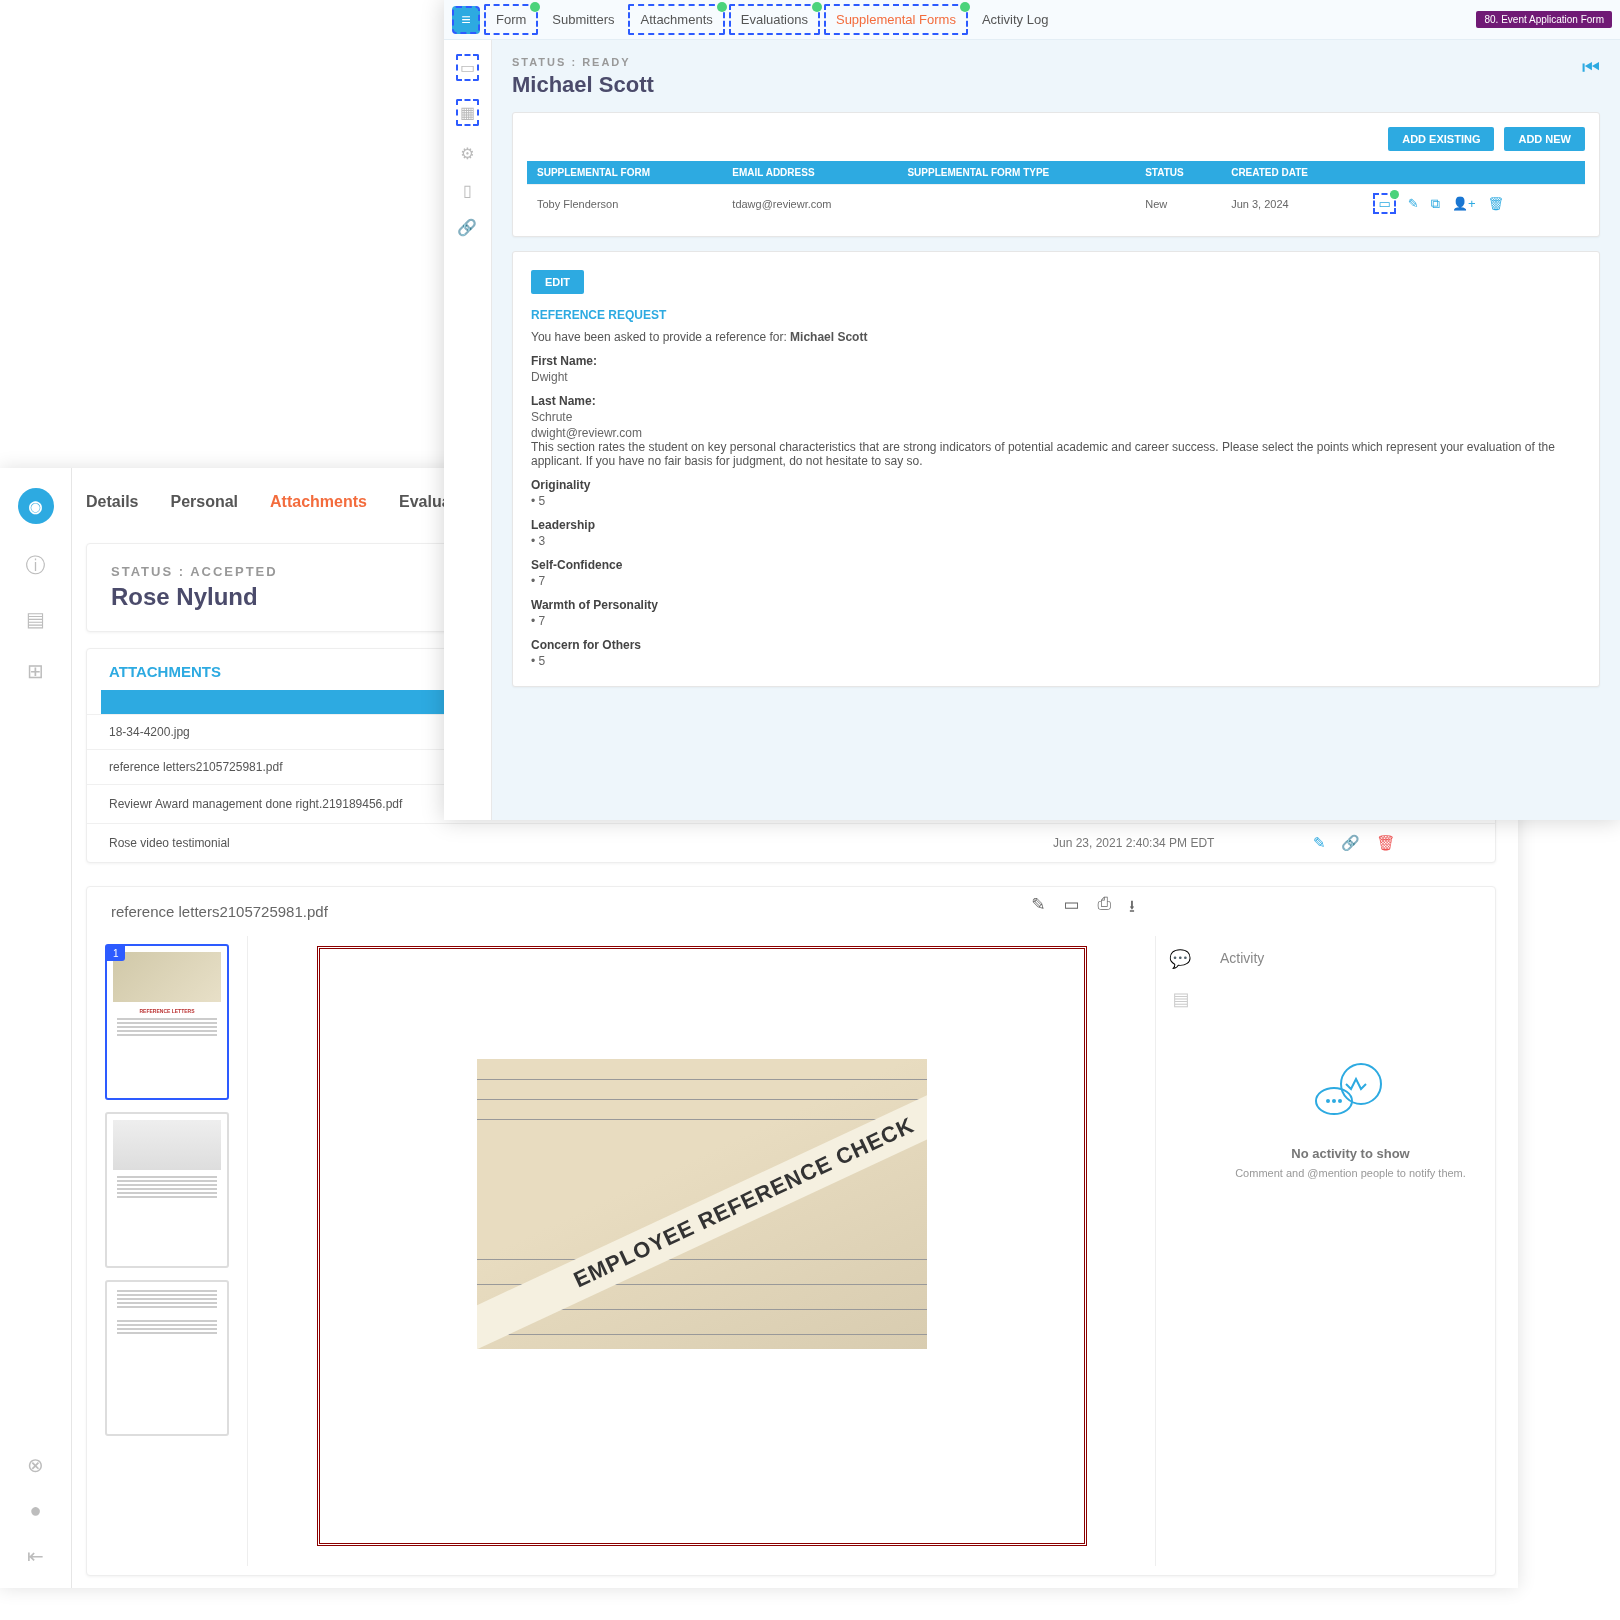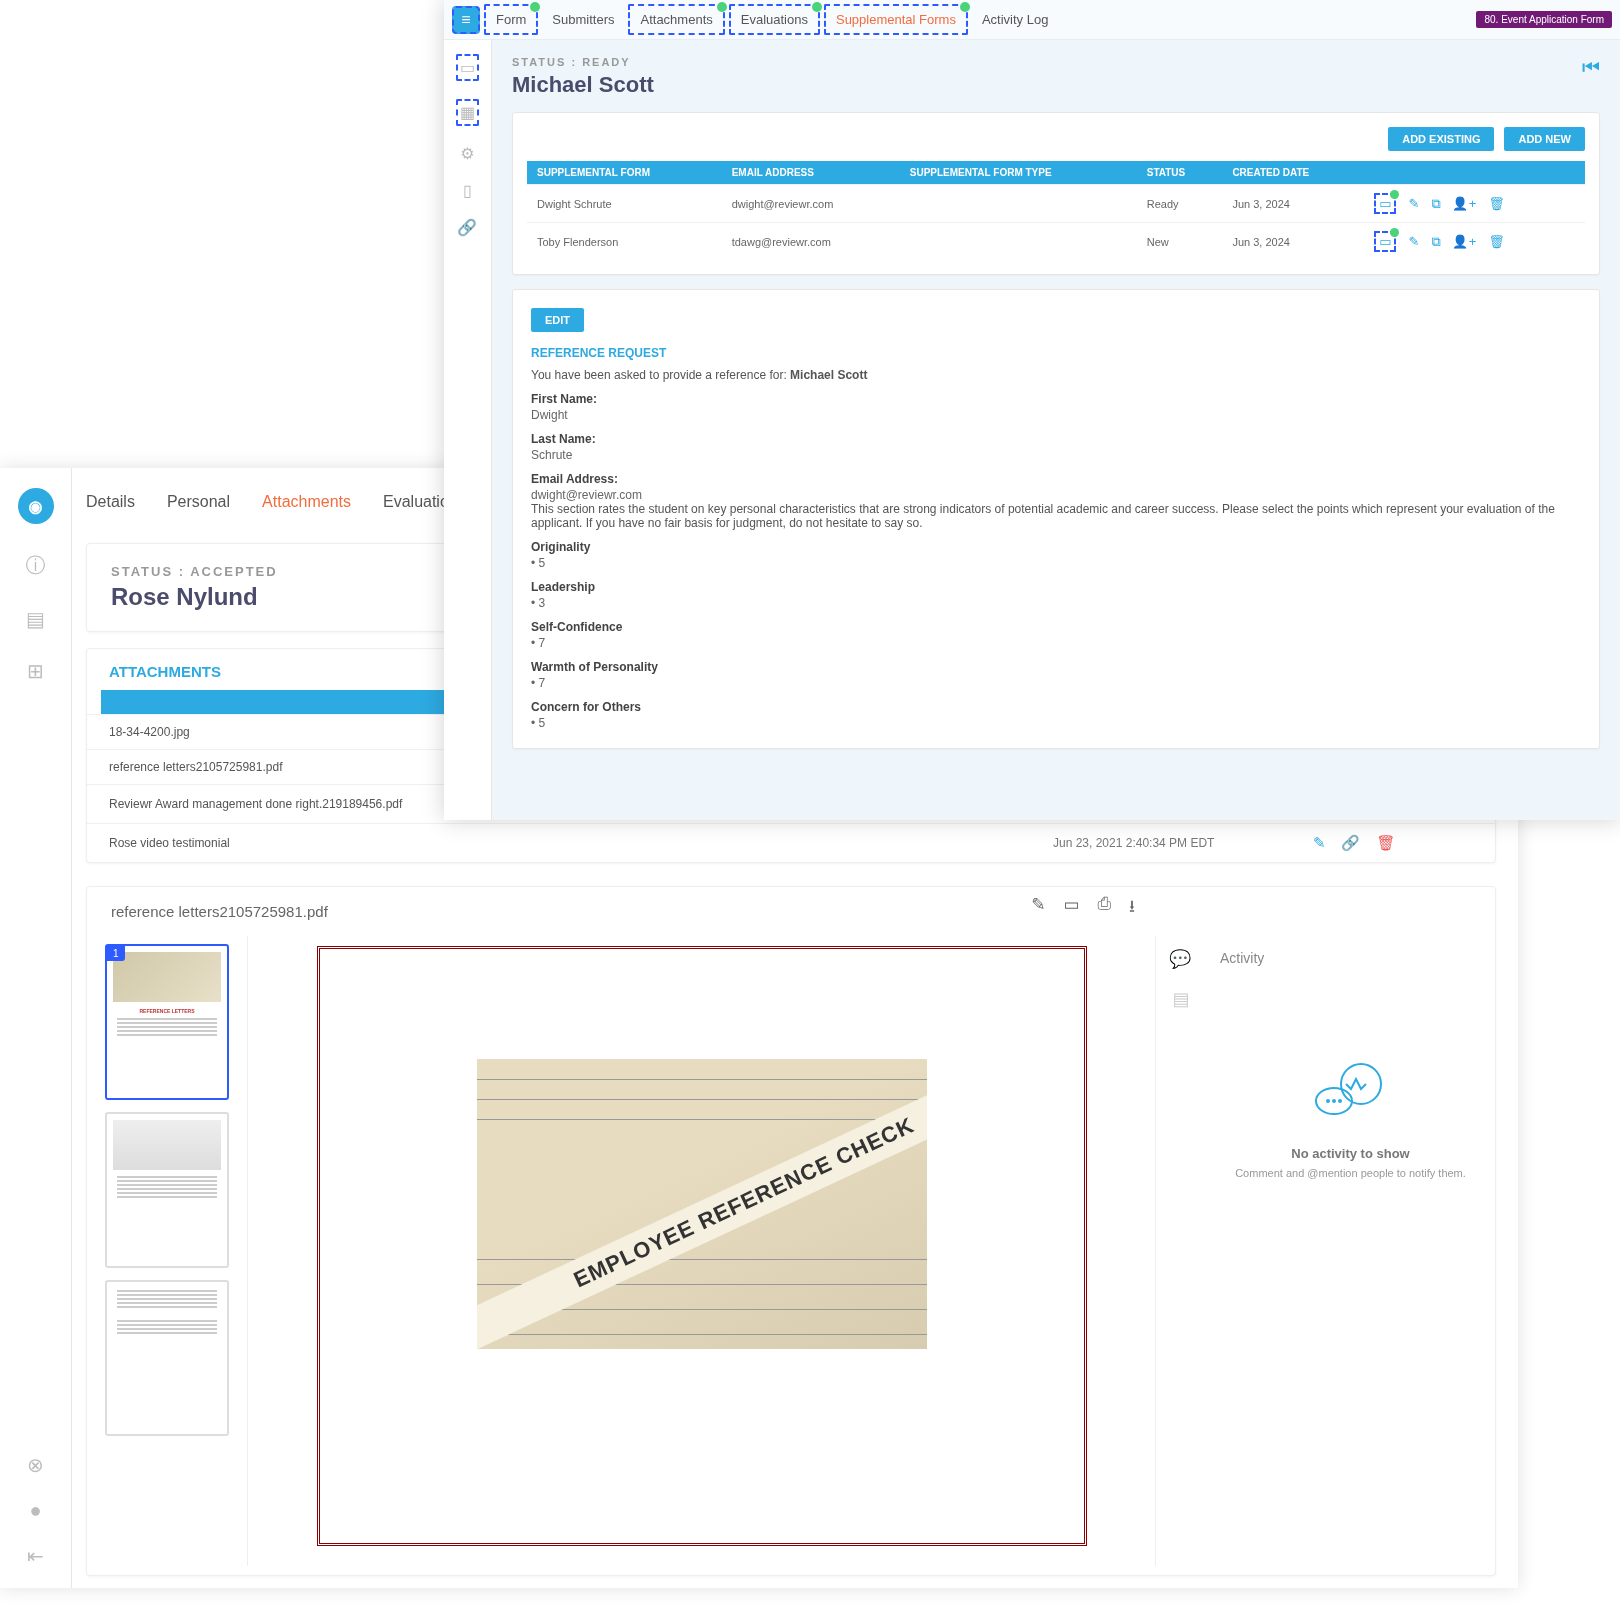--- a/index.html
+++ b/index.html
@@ -6,21 +6,21 @@
 body { background: #fff; width: 1620px; height: 1620px; position: relative; }
 
 
 .back-window { position: absolute; top: 468px; left: 0; width: 1518px; height: 1120px; background: #fff; box-shadow: 0 0 18px rgba(0,0,0,0.12); }
 .back-sidebar { position: absolute; left: 0; top: 0; width: 72px; height: 100%; background: #fff; border-right: 1px solid #e6e6e6; display: flex; flex-direction: column; align-items: center; padding-top: 20px; gap: 28px; }
 .back-sidebar .logo-circ { width: 36px; height: 36px; background: #2daae1; border-radius: 50%; display:flex;align-items:center;justify-content:center;color:#fff;font-weight:bold; }
 .back-sidebar .side-ico { color:#bdbdbd; font-size:20px; }
 .back-sidebar .side-bottom { margin-top:auto; display:flex;flex-direction:column;align-items:center;gap:22px;padding-bottom:20px; }
 
 .back-tabs { position:absolute; left:86px; top:25px; display:flex; gap:32px; font-size:16px; }
-.back-tabs .tab { color:#555; font-weight:400; cursor:pointer; }
+.back-tabs .tab { color:#555; font-weight:700; cursor:pointer; }
 .back-tabs .tab.active { color:#f36c3d; }
 
 .back-card1 { position:absolute; left:86px; top:75px; width:1410px; background:#fff; border:1px solid #eee; border-radius:4px; padding:20px 24px; box-shadow:0 1px 3px rgba(0,0,0,0.05); }
 .status-line { font-size:13px; color:#999; letter-spacing:2px; font-weight:600; }
 .person-name { font-size:24px; color:#4b4b6b; font-weight:600; margin-top:4px; }
 
 .back-card2 { position:absolute; left:86px; top:180px; width:1410px; background:#fff; border:1px solid #eee; border-radius:4px; box-shadow:0 1px 3px rgba(0,0,0,0.05); }
 .att-heading { color:#2daae1; font-weight:700; font-size:15px; padding:14px 22px 10px; }
 .att-row-head { background:#2daae1; color:#fff; font-size:11px; font-weight:700; text-align:center; padding:6px 0; margin:0 14px; }
 .att-row { display:flex; align-items:center; padding:10px 22px; border-top:1px solid #f0f0f0; font-size:12px; color:#555; }
@@ -283,36 +283,20 @@
               <tr>
             <th>SUPPLEMENTAL FORM</th>
             <th>EMAIL ADDRESS</th>
             <th>SUPPLEMENTAL FORM TYPE</th>
             <th>STATUS</th>
             <th>CREATED DATE</th>
             <th></th>
           </tr>
             </thead>
           <tbody>
-            <tr>
-              <td>Dwight Schrute</td>
-              <td>dwight@reviewr.com</td>
-              <td></td>
-              <td>Ready</td>
-              <td>Jun 3, 2024</td>
-              <td>
-                  <div class="row-icons">
-                <span class="first">▭<span class="dot2"></span></span>
-                <span>✎</span>
-                <span>⧉</span>
-                <span>👤+</span>
-                <span>🗑</span>
-              </div>
-                </td>
-            </tr>
             <tr>
               <td>Toby Flenderson</td>
               <td>tdawg@reviewr.com</td>
               <td></td>
               <td>New</td>
               <td>Jun 3, 2024</td>
               <td>
                   <div class="row-icons">
                 <span class="first">▭<span class="dot2"></span></span>
                 <span>✎</span>
@@ -329,21 +313,20 @@
       <div class="form-card">
         <button class="btn">EDIT</button>
         <div class="sec-title">REFERENCE REQUEST</div>
         <div class="ref-text">
           <span>You have been asked to provide a reference for: </span><b>Michael Scott</b>
         </div>
         <div class="fld-label">First Name:</div>
         <div class="fld-val">Dwight</div>
         <div class="fld-label">Last Name:</div>
         <div class="fld-val">Schrute</div>
-        <div class="fld-label">Email Address:</div>
         <div class="fld-val">dwight@reviewr.com</div>
 
         <div class="ref-text">This section rates the student on key personal characteristics that are strong indicators of potential academic and career success. Please select the points which represent your evaluation of the applicant. If you have no fair basis for judgment, do not hesitate to say so.</div>
 
         <div id="ratings-container">
             <div class="rating-item">
               <div class="lbl">Originality</div>
               <div class="val">5</div>
             </div>
             <div class="rating-item">

